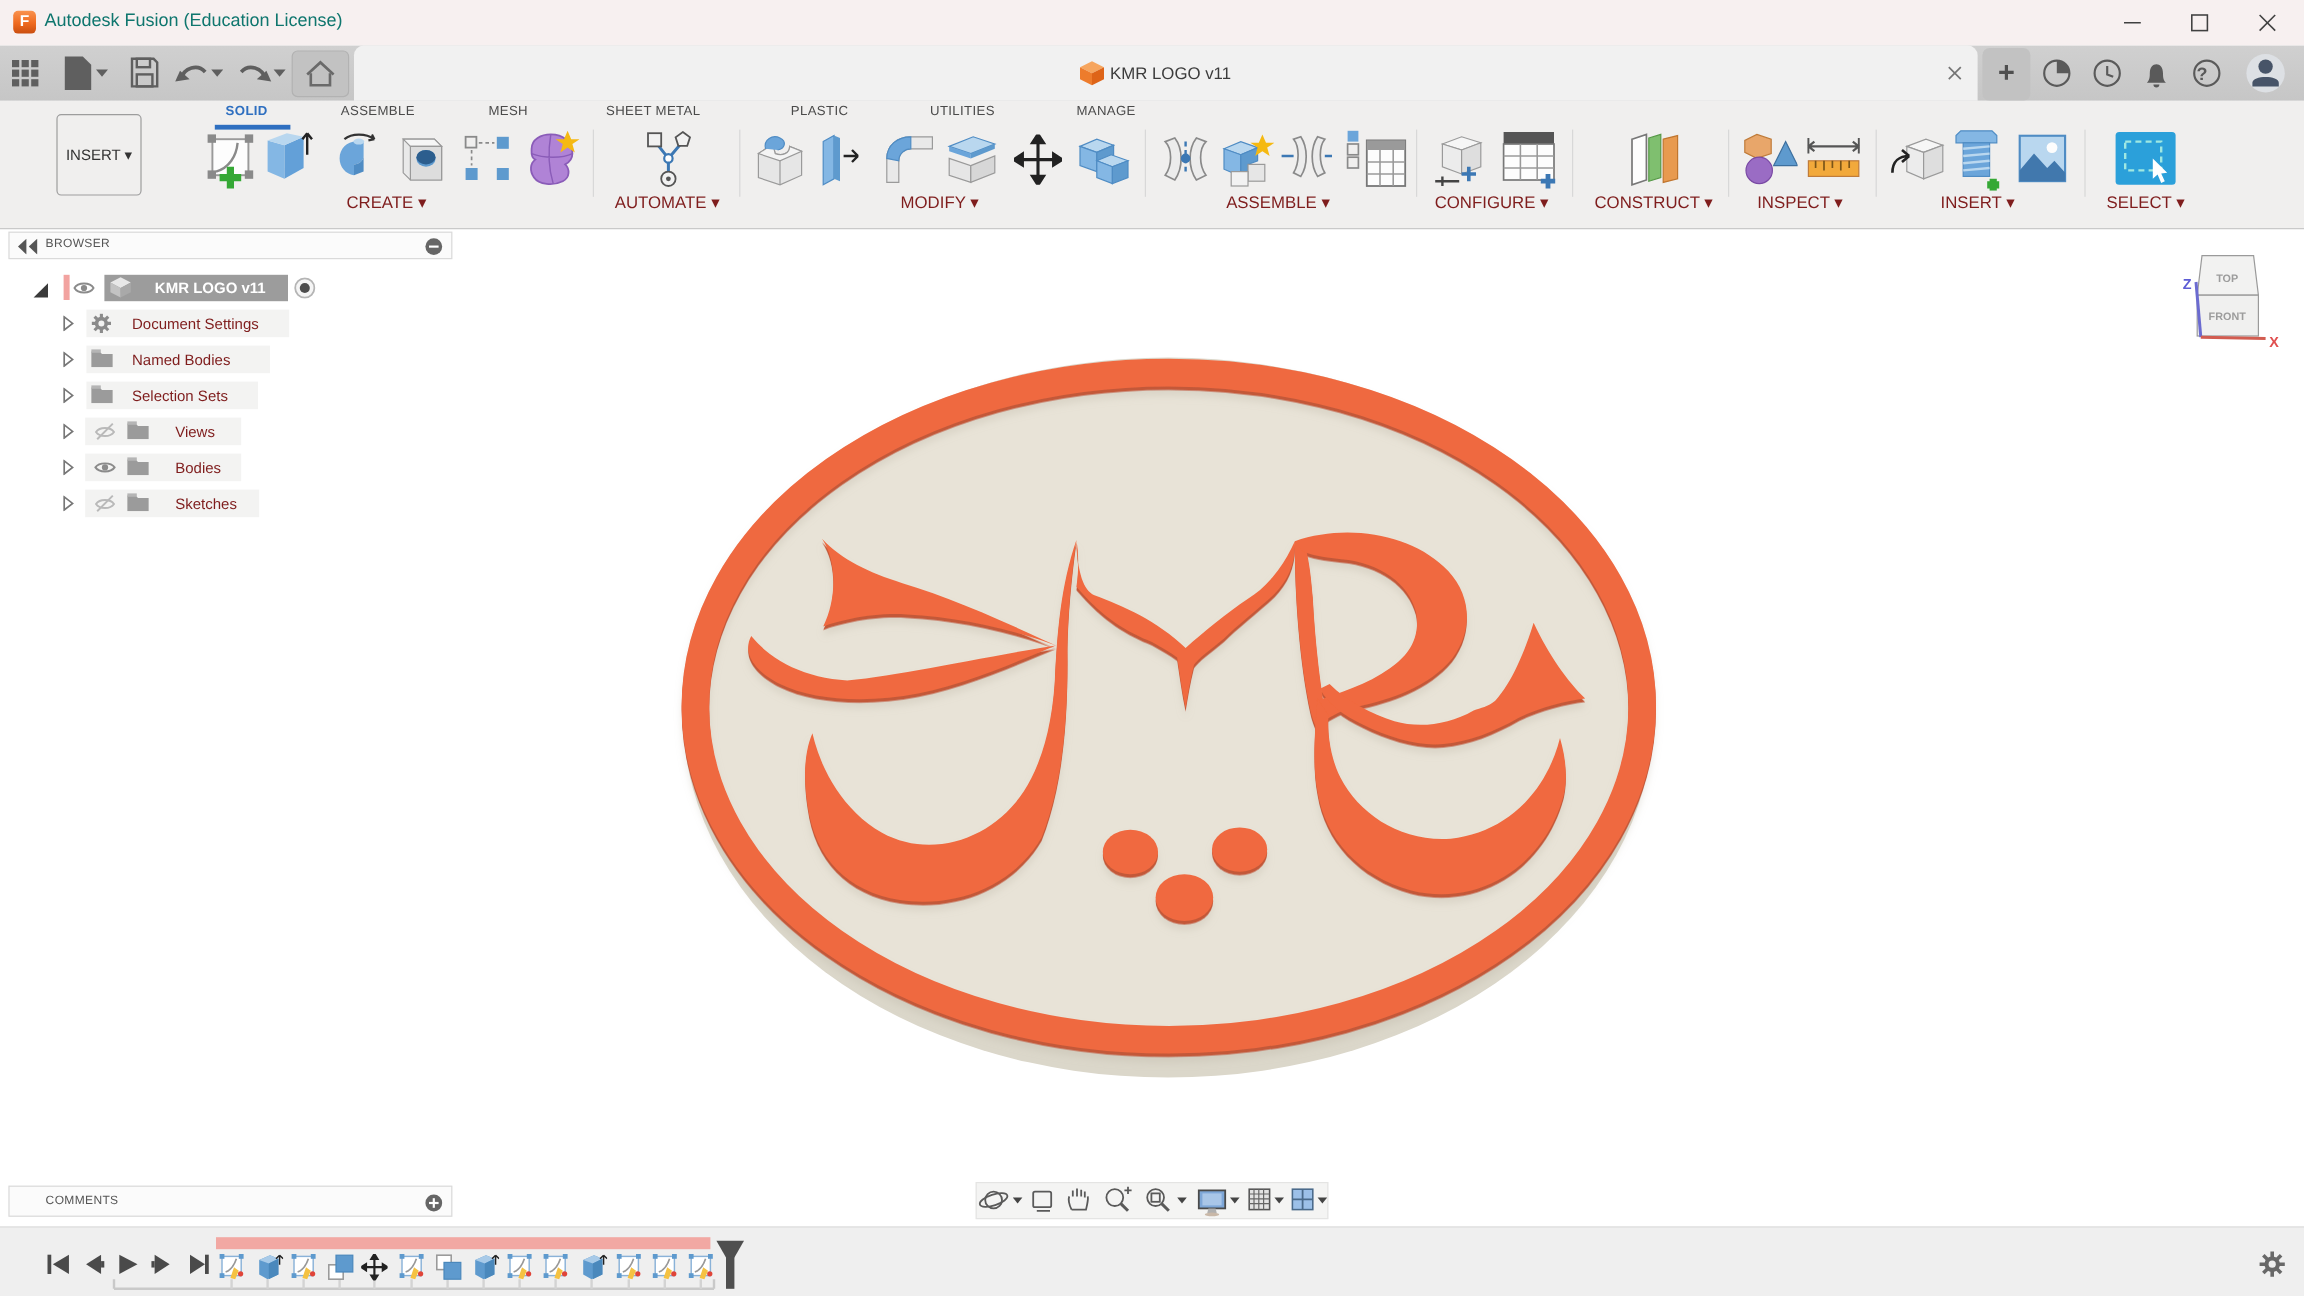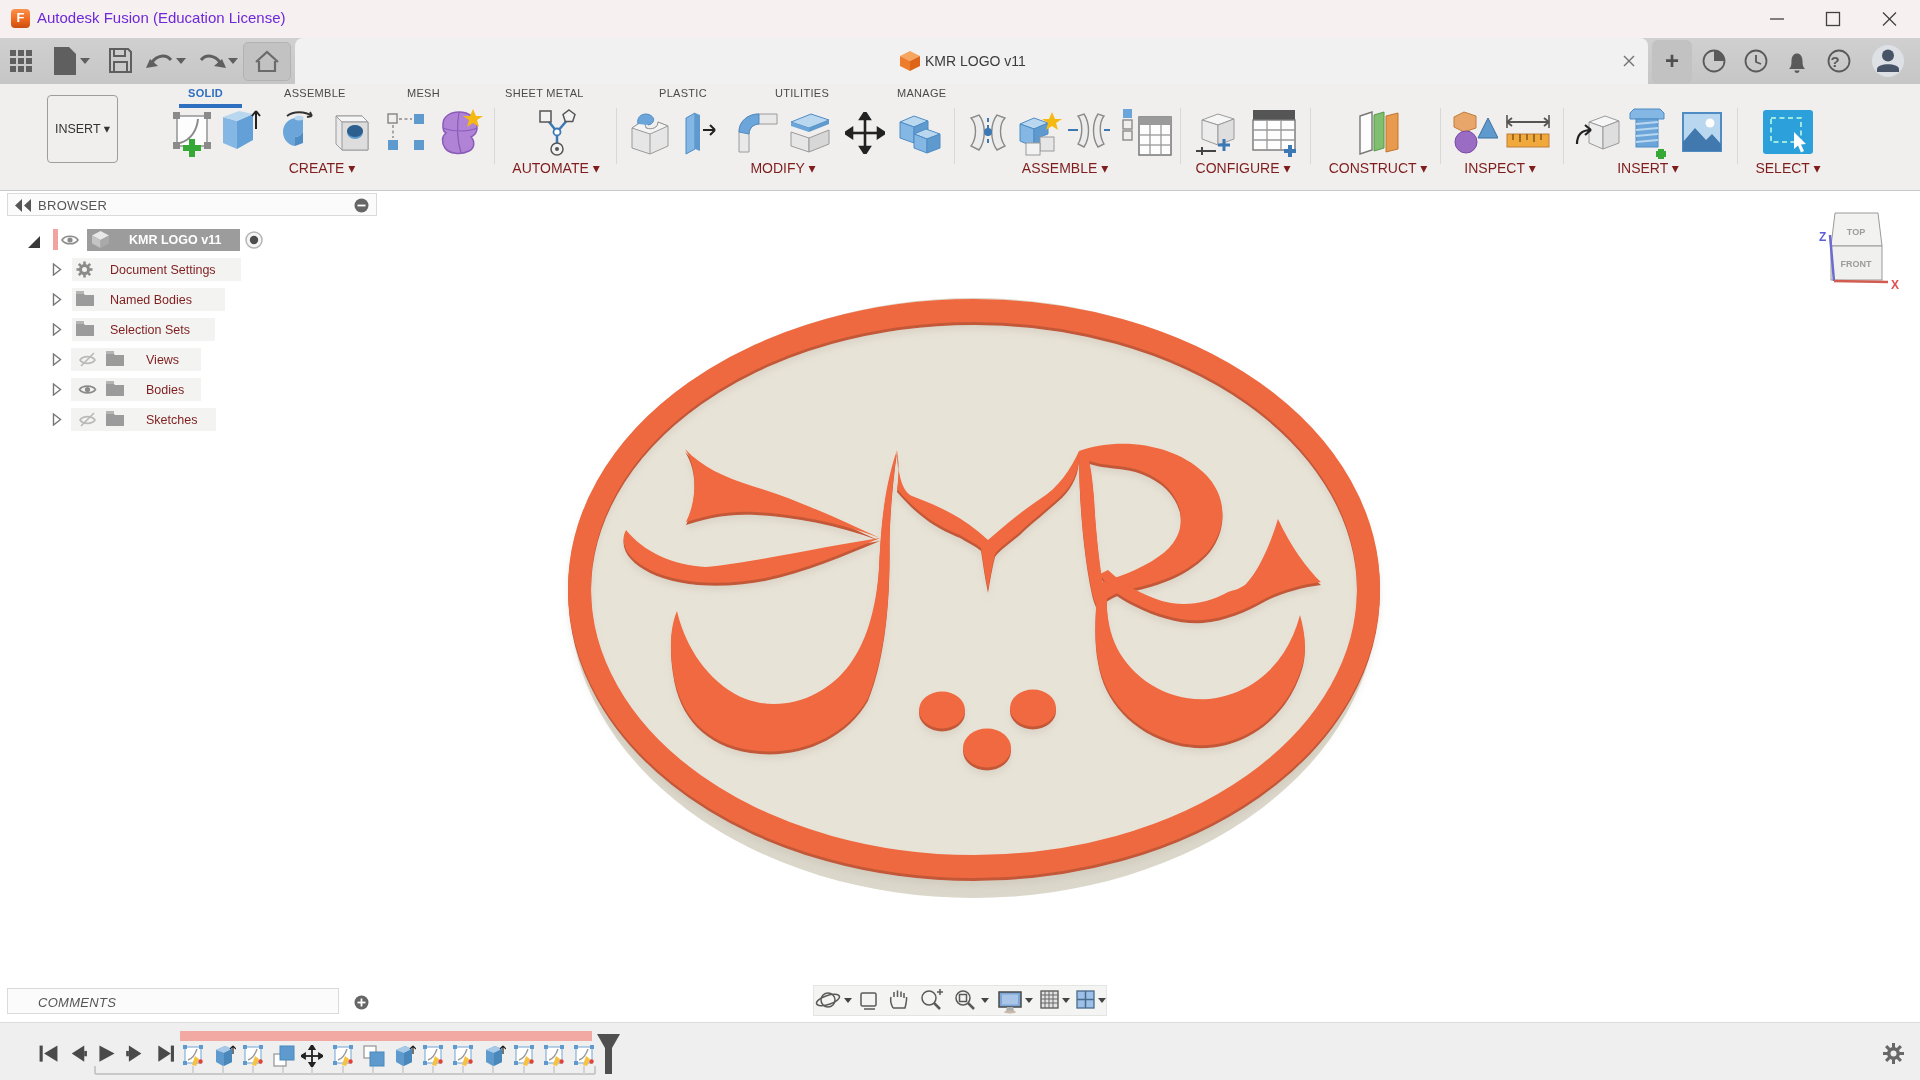--- a/index.html
+++ b/index.html
@@ -6,21 +6,21 @@
   html,body { width:1920px; height:1080px; overflow:hidden; background:#fff;
     font-family:"Liberation Sans", sans-serif; }
   .abs { position:absolute; }
   svg.abs { display:block; }
   
   #titlebar { position:absolute; left:0; top:0; width:1920px; height:38px;
     background:#f7f0f0; }
   #fusicon { position:absolute; left:11px; top:9px; width:19px; height:19px;
     border-radius:4px; background:linear-gradient(180deg,#f9924e 0%,#ef6a1f 55%,#c94e10 100%);
     color:#fff; font-weight:bold; font-size:13px; text-align:center; line-height:18px; }
-  #apptitle { position:absolute; left:37px; top:9px; font-size:15px; color:#6d28d9; }
+  #apptitle { position:absolute; left:37px; top:9px; font-size:15px; color:#0f766e; }
   
   #toolbar { position:absolute; left:0; top:38px; width:1920px; height:46px;
     background:linear-gradient(180deg,#d0d0d0,#c6c6c6); }
   #homebtn { position:absolute; left:243px; top:4px; width:48px; height:39px;
     background:#c2c2c2; border:1px solid #b2b2b2; border-radius:5px; }
   #doctab { position:absolute; left:295px; top:0px; width:1353px; height:46px;
     background:#f1f1f1; border-radius:8px 8px 0 0; }
   #tabtitle { position:absolute; left:630px; top:15px; font-size:14px; color:#3c3c3c; }
   #plusbtn { position:absolute; left:1652px; top:2px; width:40px; height:44px;
     background:#c2c2c2; border-radius:6px; color:#4f4f4f; font-size:24px; font-weight:bold;
@@ -32,23 +32,23 @@
   #tab-solid { color:#2e6fc0; font-weight:bold; }
   #solidline { position:absolute; left:179px; top:20px; width:63px; height:4px; background:#2e6fc0; }
   #designbtn { position:absolute; left:47px; top:11px; width:71px; height:68px;
     border:1px solid #9d9d9d; border-radius:4px; background:#f0efee;
     font-size:12.5px; color:#333; text-align:center; line-height:66px; }
   .glabel { position:absolute; top:76px; font-size:14px; color:#7f1d1d; white-space:nowrap; transform:translateX(-50%); }
   .gsep { position:absolute; top:24px; width:1px; height:56px; background:#d8d8d8; }
   
   #browserhdr { position:absolute; left:7px; top:193px; width:370px; height:23px;
     background:#fbfbfb; border:1px solid #dadada; }
-  #commentshdr { position:absolute; left:7px; top:988px; width:332px; height:26px;
-    background:#fbfbfb; border:1px solid #dadada;font-style:italic; }
-  .phdr-label { position:absolute; left:30px; top:4px; font-size:13px; color:#555; letter-spacing:0.3px;}
+  #commentshdr { position:absolute; left:7px; top:988px; width:370px; height:26px;
+    background:#fbfbfb; border:1px solid #dadada; }
+  .phdr-label { position:absolute; left:30px; top:4px; font-size:10px; color:#555; letter-spacing:0.3px;}
   .trow { position:absolute; font-size:12.5px; color:#7f1d1d; }
   .rowbg { position:absolute; background:#f3f3f2; height:23px; }
   
   #bottomstrip { position:absolute; left:0; top:1022px; width:1920px; height:58px;
     background:#efefef; border-top:1px solid #dcdcdc; }
   #navbar { position:absolute; left:813px; top:985px; width:294px; height:31px;
     background:#f4f4f3; border:1px solid #e4e4e3; }
 </style>
 </head>
 <body>

